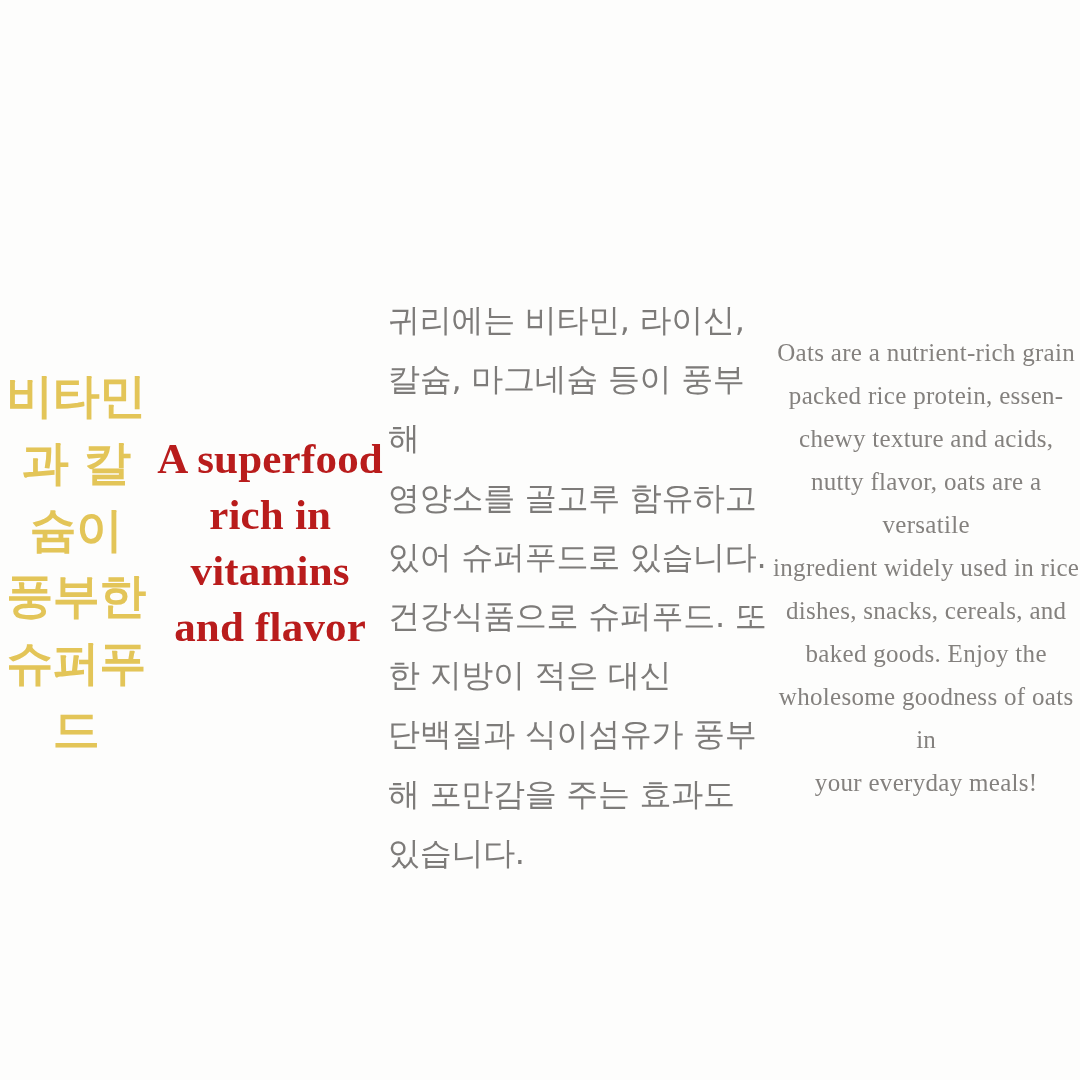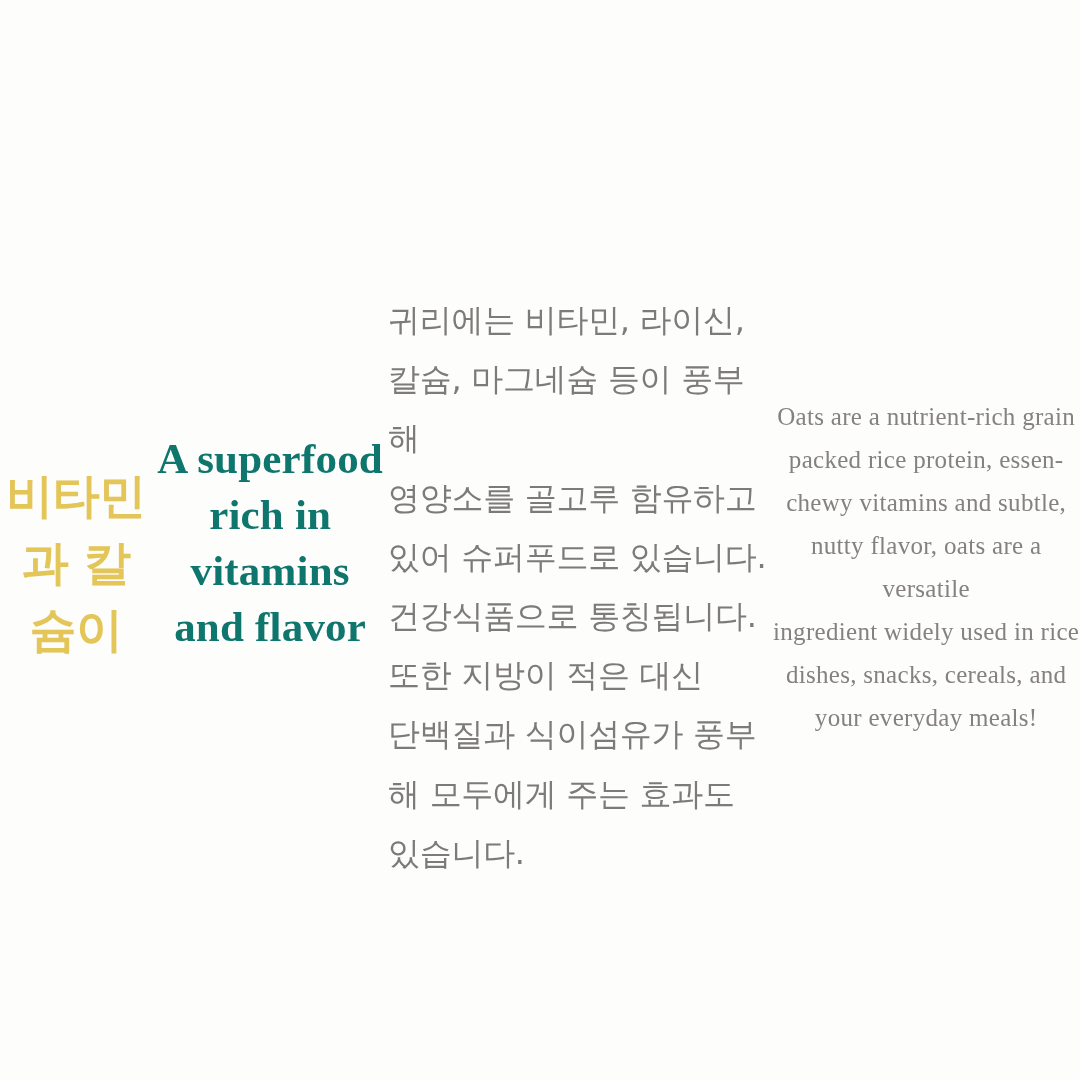--- a/index.html
+++ b/index.html
@@ -33,21 +33,21 @@
     line-height: 1.42;
     letter-spacing: -0.5px;
   }
   .headline .line {
     display: block;
   }
 
   .subhead {
     margin-top: 42px;
     text-align: center;
-    color: #0f766e;
+    color: #b91c1c;
     font-family: "Liberation Serif", serif;
     font-size: 43px;
     line-height: 1.3;
     letter-spacing: 0.2px;
   }
   .subhead .line {
     display: block;
   }
 
   .body-ko {
@@ -77,34 +77,36 @@
     display: block;
   }
 </style>
 </head>
 <body>
 
 <div class="page">
 
   <h1 class="headline">
     <span class="line">비타민과 칼슘이</span>
+    <span class="line">풍부한 슈퍼푸드</span>
   </h1>
 
   <h2 class="subhead">
     <span class="line">A superfood rich in vitamins</span>
     <span class="line">and flavor</span>
   </h2>
 
   <div class="body-ko">
     <span class="line">귀리에는 비타민, 라이신, 칼슘, 마그네슘 등이 풍부해</span>
     <span class="line">영양소를 골고루 함유하고 있어 슈퍼푸드로 있습니다.</span>
-    <span class="line">건강식품으로 통칭됩니다. 또한 지방이 적은 대신</span>
-    <span class="line">단백질과 식이섬유가 풍부해 모두에게 주는 효과도 있습니다.</span>
+    <span class="line">건강식품으로 슈퍼푸드. 또한 지방이 적은 대신</span>
+    <span class="line">단백질과 식이섬유가 풍부해 포만감을 주는 효과도 있습니다.</span>
   </div>
 
   <div class="body-en">
     <span class="line">Oats are a nutrient-rich grain packed rice protein, essen-</span>
-    <span class="line">chewy vitamins and subtle, nutty flavor, oats are a versatile</span>
+    <span class="line">chewy texture and acids, nutty flavor, oats are a versatile</span>
     <span class="line">ingredient widely used in rice dishes, snacks, cereals, and</span>
+    <span class="line">baked goods. Enjoy the wholesome goodness of oats in</span>
     <span class="line">your everyday meals!</span>
   </div>
 
 </div>
 
 </body></html>

